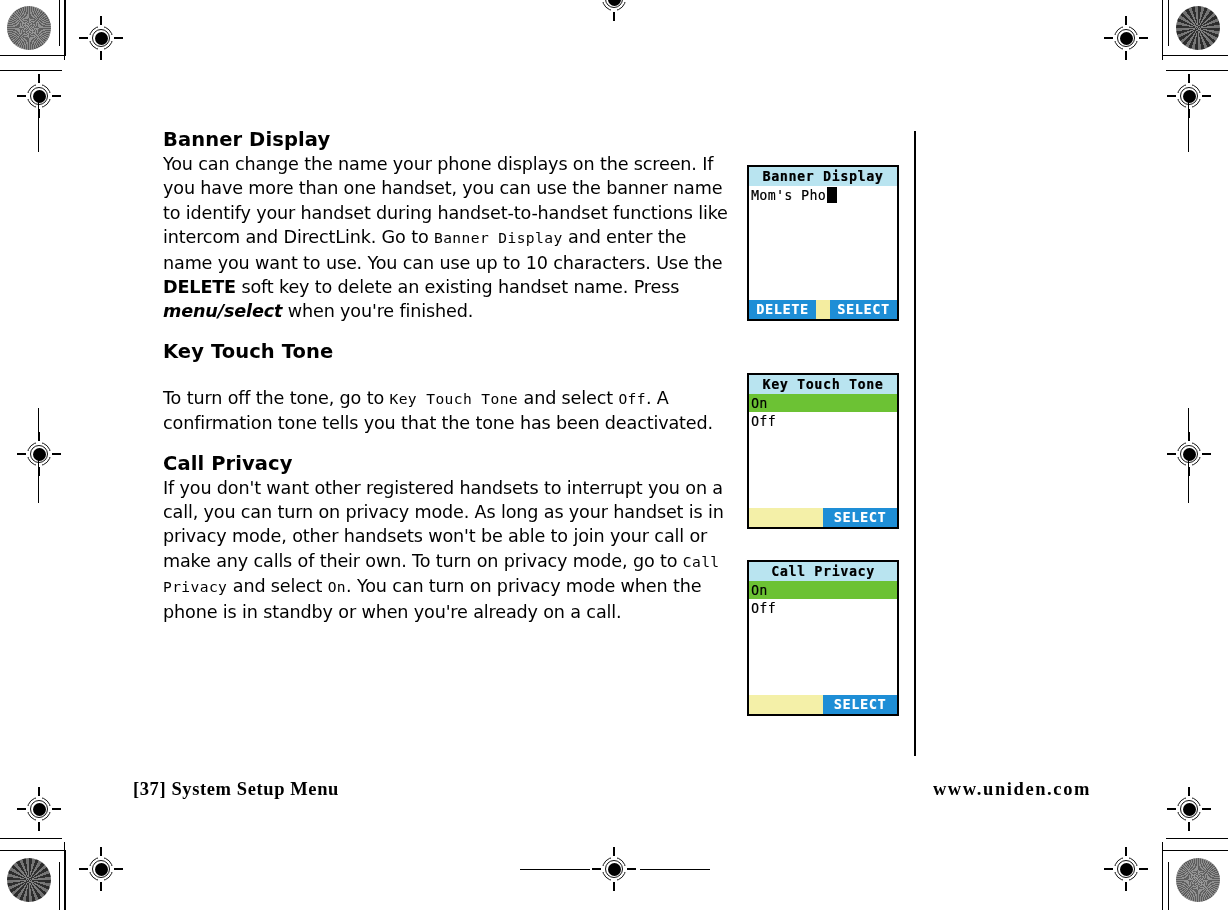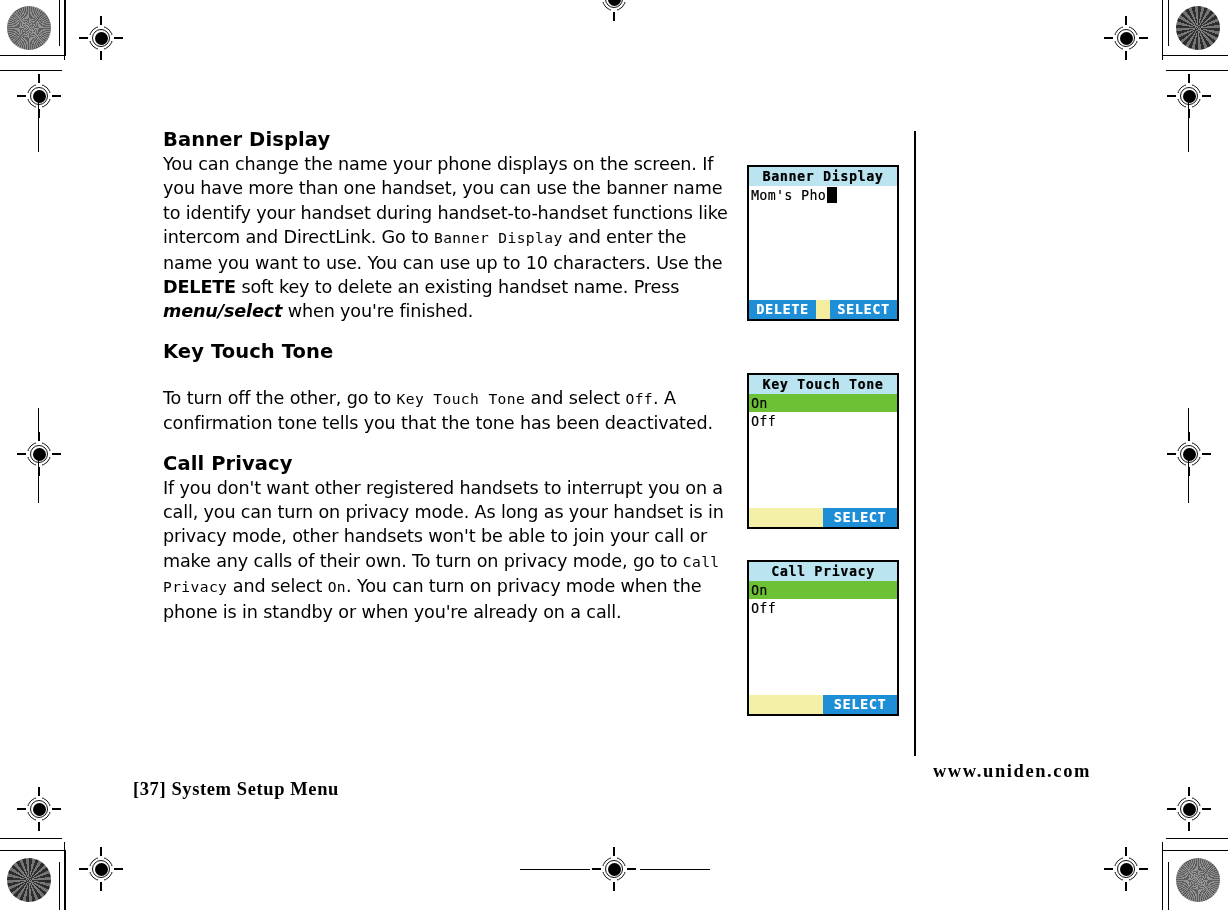--- a/index.html
+++ b/index.html
@@ -143,21 +143,21 @@
   .sk-div   { height:100%; width:14px; background:#f4eda0; }
 
   
   #foot-left {
     position:absolute; left:133px; top:779px;
     font-family:"Liberation Serif", serif;
     font-size:18.5px; font-weight:bold; color:#000;
     letter-spacing:0.6px; white-space:pre;
   }
   #foot-right {
-    position:absolute; right:137px; top:761px;
+    position:absolute; right:137px; top:779px;
     font-family:"Liberation Serif", serif;
     font-size:18.5px; font-weight:bold; color:#000;
     letter-spacing:1.6px; white-space:pre;
   }
   #vrule {
     position:absolute; left:914px; top:131px;
     width:1.7px; height:625px; background:#000;
   }
 </style>
 </head>
@@ -334,21 +334,21 @@
 
 
   <div id="vrule"></div>
 
   <div id="col-text">
       <h2 class="sec">Banner Display</h2>
       <p class="body"><span>You can change the name your phone displays on the screen. If you have more than one handset, you can use the banner name to identify your handset during handset-to-handset functions like intercom and DirectLink. Go to </span><span class="lcdfont">Banner Display</span><span> and enter the name you want to use. You can use up to 10 characters. Use the </span><span class="softkey">DELETE</span><span> soft key to delete an existing handset name. Press </span><span class="keyname">menu/select</span><span> when you're finished.</span></p>
       <div class="secgap"></div>
       <h2 class="sec">Key Touch Tone</h2>
       <div class="gap"></div>
-      <p class="body"><span>To turn off the other, go to </span><span class="lcdfont">Key Touch Tone</span><span> and select </span><span class="lcdfont">Off</span><span>. A confirmation tone tells you that the tone has been deactivated.</span></p>
+      <p class="body"><span>To turn off the tone, go to </span><span class="lcdfont">Key Touch Tone</span><span> and select </span><span class="lcdfont">Off</span><span>. A confirmation tone tells you that the tone has been deactivated.</span></p>
       <div class="secgap"></div>
       <h2 class="sec">Call Privacy</h2>
       <p class="body"><span>If you don't want other registered handsets to interrupt you on a call, you can turn on privacy mode. As long as your handset is in privacy mode, other handsets won't be able to join your call or make any calls of their own. To turn on privacy mode, go to </span><span class="lcdfont">Call Privacy</span><span> and select </span><span class="lcdfont">On</span><span>. You can turn on privacy mode when the phone is in standby or when you're already on a call.</span></p>
     </div>
 
   <div id="lcd-host">
       <div class="lcd" style="left: 747px; top: 165px;">
         <div class="lcd-title">Banner Display</div>
         <div class="lcd-rows">
           <div class="lcd-entry">

